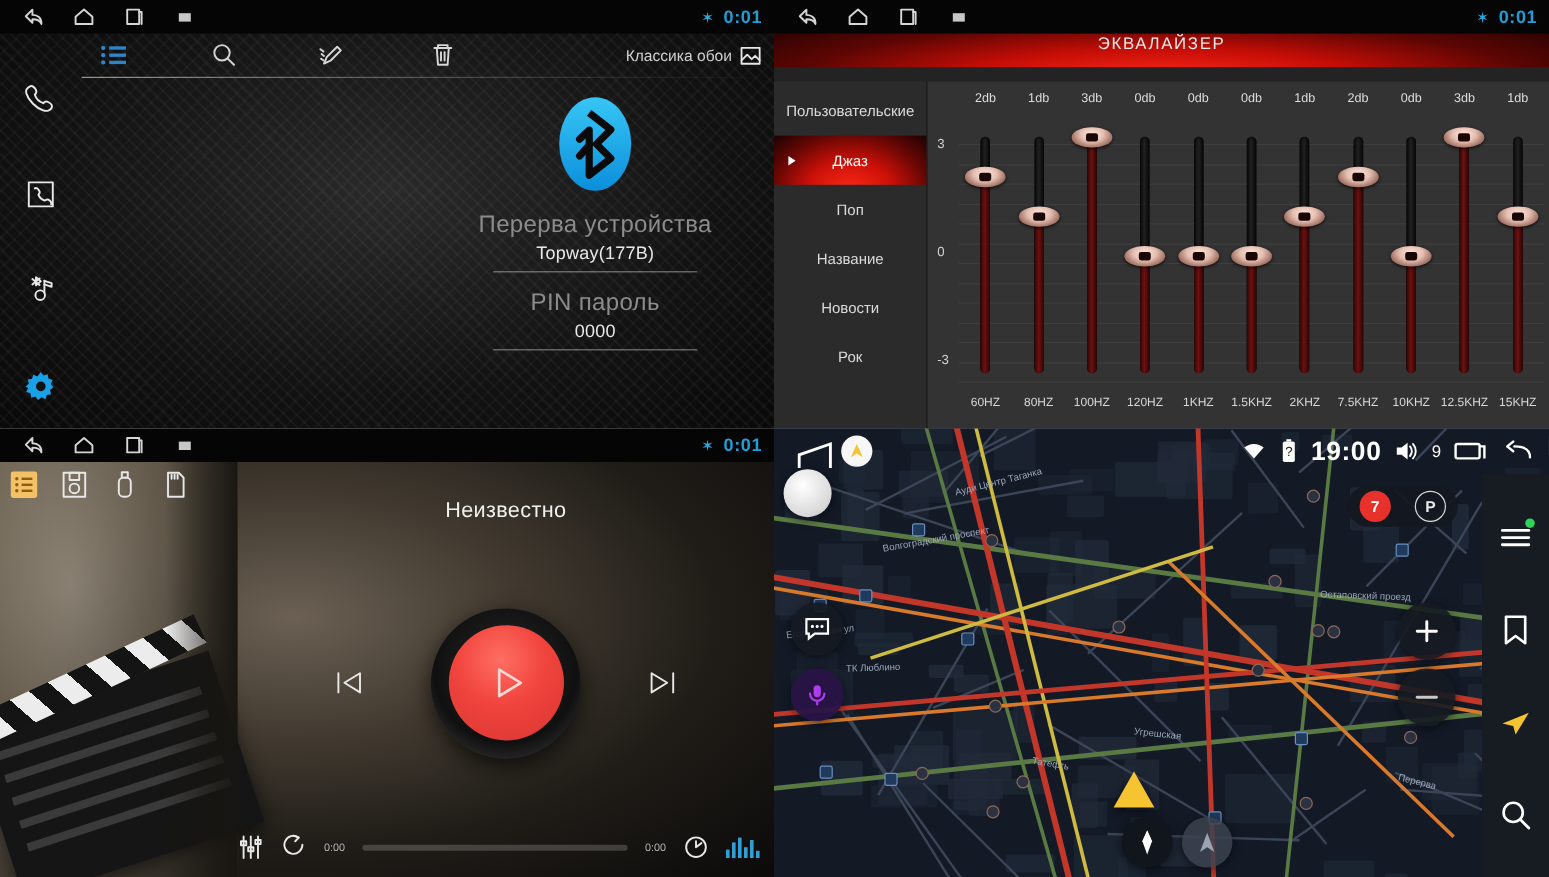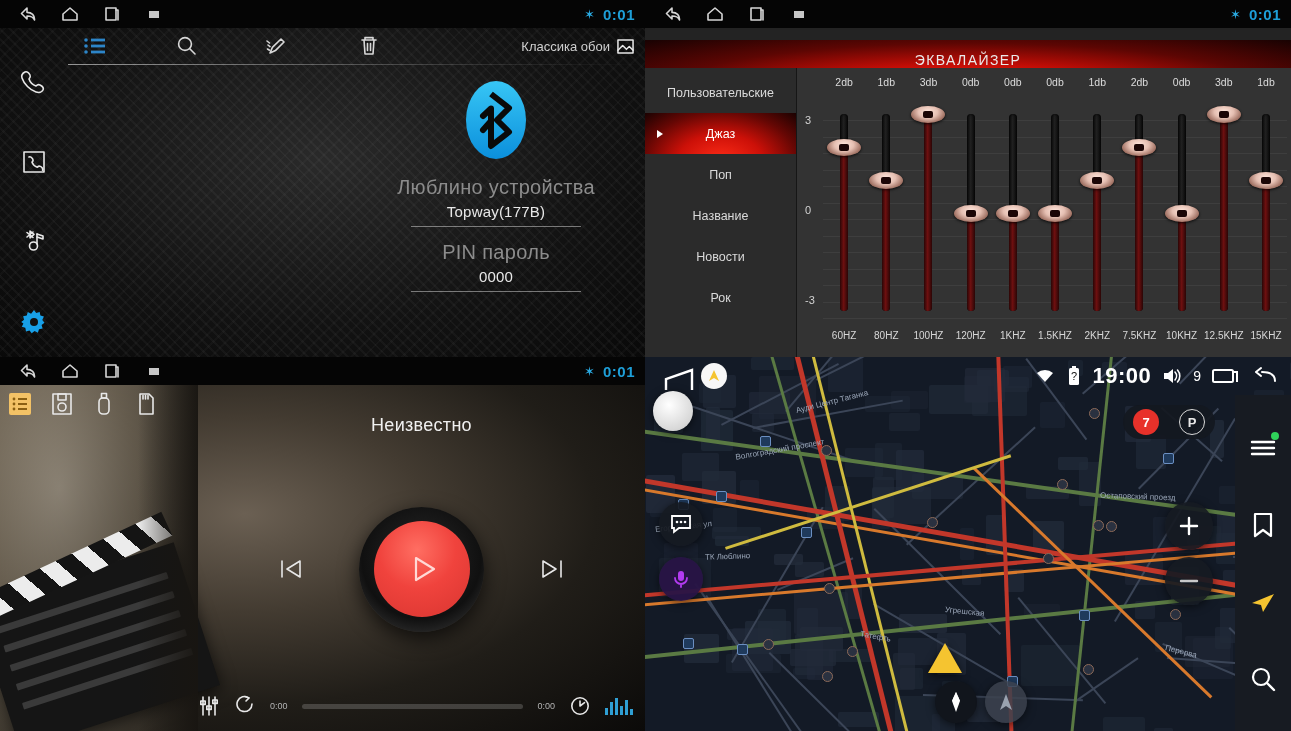--- a/index.html
+++ b/index.html
@@ -77,33 +77,33 @@
   .bt-field-val {
     margin-top: 4px; color: #e8e8e8; font-size: 15px; letter-spacing: .2px;
   }
   .bt-underline {
     margin-top: 6px; width: 170px; height: 1px;
     background: rgba(220,220,220,.5);
   }
 
   
   #p2 { background: #232323; }
-  .eq-tabs { position: absolute; top: 40px; left: 0; right: 0; height: 40px; display: flex; }
+  .eq-tabs { position: absolute; top: 16px; left: 0; right: 0; height: 40px; display: flex; }
   .eq-tab {
     flex: 1; display: flex; align-items: center; justify-content: center;
     color: #e9e9e9; font-size: 14px; letter-spacing: 1.4px; cursor: pointer;
     background: #3a3a3a; border-left: 1px solid #202020;
   }
   .eq-tab.active {
     background: radial-gradient(ellipse at 50% 125%, #ff2b18 0%, #c40d06 36%, #5d0603 66%, #180202 100%);
     border-left: none;
   }
   .eq-body { position: absolute; top: 68px; left: 0; right: 0; bottom: 0; display: flex; }
   .eq-presets {
-    width: 152px; background: #2b2b2b; border-right: 1px solid #161616;
+    width: 128px; background: #2b2b2b; border-right: 1px solid #161616;
     display: flex; flex-direction: column; padding-top: 4px;
   }
   .preset {
     height: 41px; display: flex; align-items: center; justify-content: center;
     color: #dadada; font-size: 12.5px; position: relative; cursor: pointer;
   }
   .preset.active {
     background: radial-gradient(ellipse at 50% 118%, #ff2d18 0%, #cc1008 40%, #660704 72%, #1a0201 100%);
     color: #fff;
   }
@@ -410,21 +410,21 @@
               <linearGradient id="btg" x1="0" y1="0" x2="0" y2="1">
             <stop offset="0" stop-color="#37c6f5"></stop>
                 <stop offset="1" stop-color="#0b8fdc"></stop>
           </linearGradient>
             </defs>
           <ellipse cx="35" cy="42" rx="30" ry="39" fill="url(#btg)"></ellipse>
           <path d="M30 16l18 14-12 12 12 12-18 14V30.5l-8 7.5 8-7.5" fill="none" stroke="#0a0a0a" stroke-width="6" stroke-linejoin="round"></path>
           <path d="M22 52l8-9" fill="none" stroke="#0a0a0a" stroke-width="6" stroke-linecap="round"></path>
         </svg>
       </span>
-      <span class="bt-field-label">Люблино устройства</span>
+      <span class="bt-field-label">Перерва устройства</span>
       <span class="bt-field-val">Topway(177B)</span>
       <span class="bt-underline"></span>
       <span class="bt-field-label">PIN пароль</span>
       <span class="bt-field-val">0000</span>
       <span class="bt-underline"></span>
     </div>
   </div>
 
   <div class="panel" id="p2">
     <div class="statusbar">

